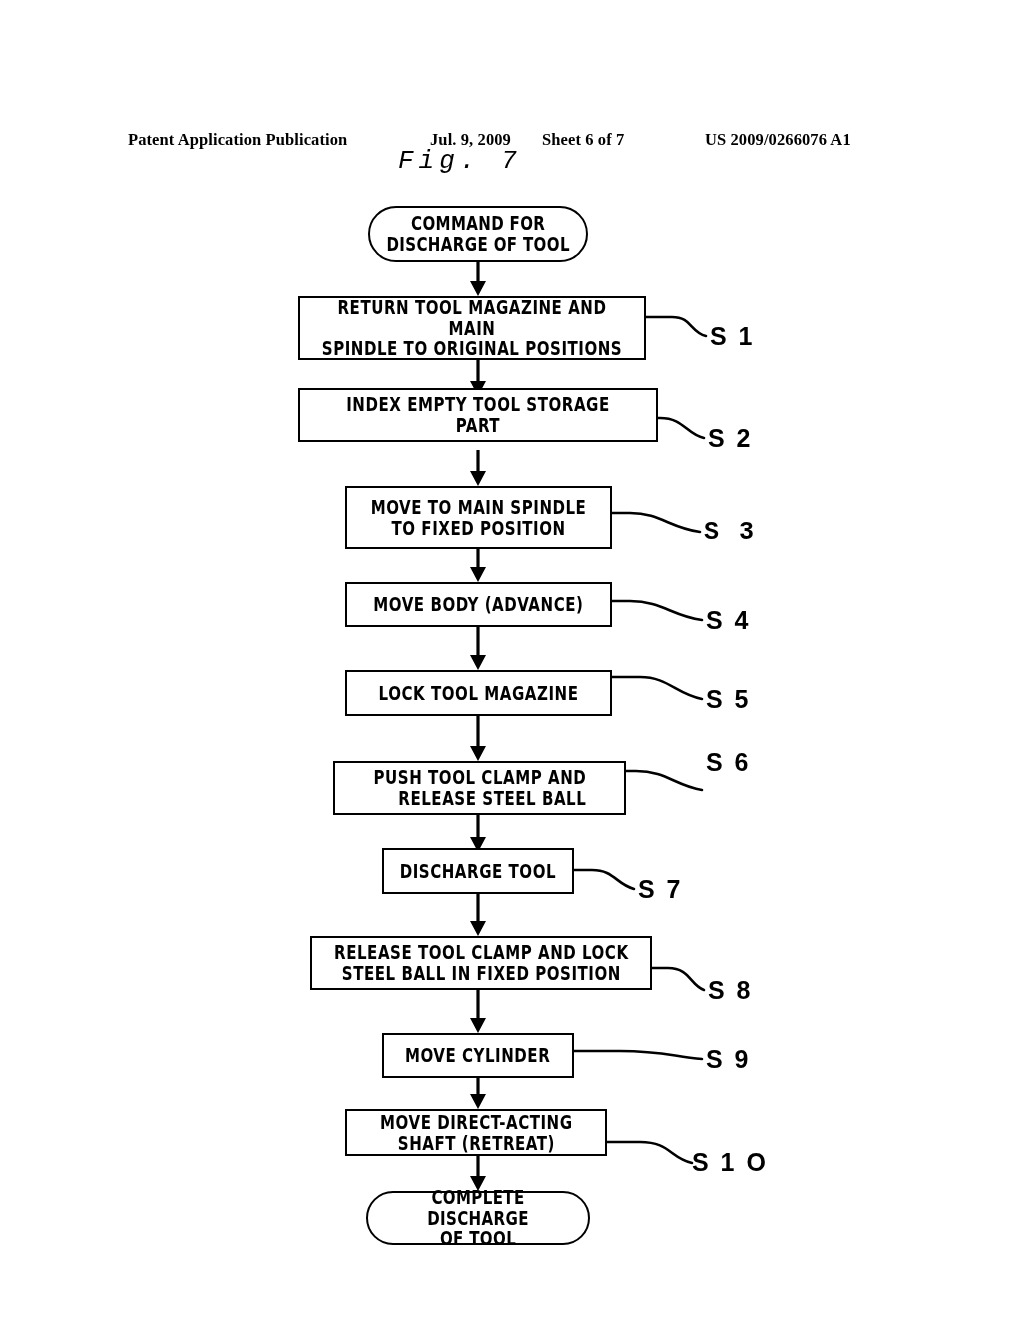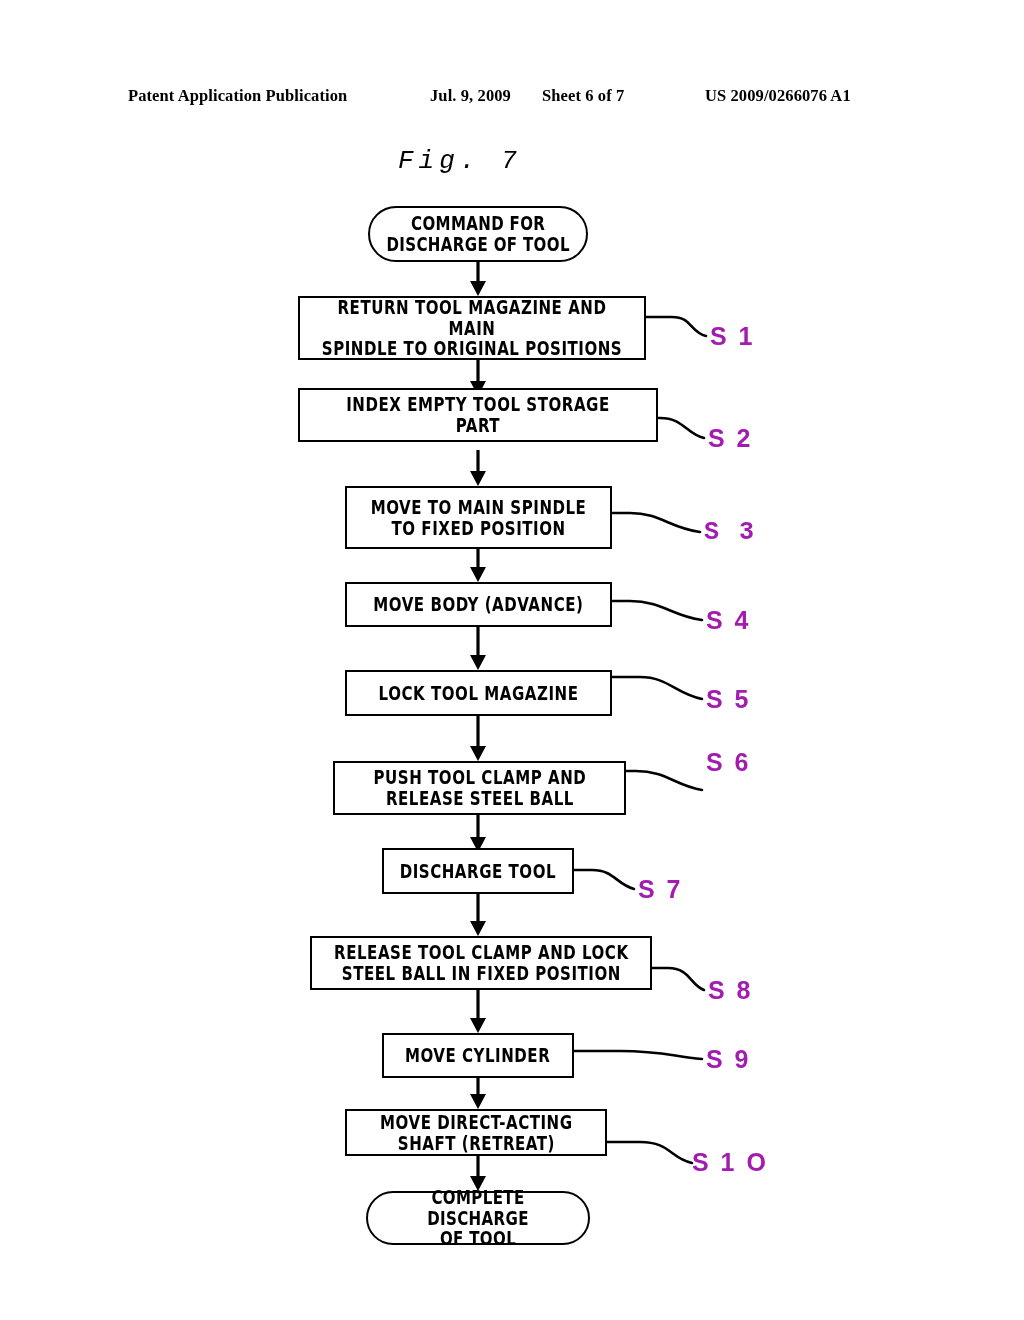--- a/index.html
+++ b/index.html
@@ -29,20 +29,21 @@
     height: 26px;
   }
   .hdr-item {
     position: absolute;
     font-family: "Liberation Serif", serif;
     font-weight: bold;
     font-size: 16.5px;
     letter-spacing: 0.1px;
     white-space: nowrap;
     color: #000;
+    margin-top: 44px;
   }
   #hdr-pub   { left: 128px; top: 0; }
   #hdr-date  { left: 430px; top: 0; }
   #hdr-sheet { left: 542px; top: 0; }
   #hdr-num   { left: 705px; top: 0; }
 
   
   #fig-label {
     position: absolute;
     left: 398px;
@@ -103,21 +104,21 @@
   }
 
   
   .step-ref {
     position: absolute;
     font-family: "Liberation Sans", sans-serif;
     font-weight: bold;
     font-size: 25px;
     letter-spacing: 2.5px;
     white-space: nowrap;
-    color: #a21caf;
+    color: #000000;
     text-align: center;
   }
 </style>
 </head>
 <body>
 
 <div id="page">
 
   <div id="page-header">
     <div class="hdr-item" id="hdr-pub">Patent Application Publication</div>
@@ -199,21 +200,21 @@
     <div class="node" style="left:345px; top:582px; width:267px; height:45px;">
       <span class="node-text">MOVE BODY (ADVANCE)</span>
     </div>
     <div class="step-ref" style="left:706px; top:606px;">S 4</div>
 
     <div class="node" style="left:345px; top:670px; width:267px; height:46px;">
       <span class="node-text">LOCK TOOL MAGAZINE</span>
     </div>
     <div class="step-ref" style="left:706px; top:685px;">S 5</div>
 
-    <div class="node" style="left:333px; top:761px; width:293px; height:54px;">
+    <div class="node" style="left:333px; top:761px; width:293px; height:54px;text-align:right;">
       <span class="node-text">PUSH TOOL CLAMP AND
 RELEASE STEEL BALL</span>
     </div>
     <div class="step-ref" style="left:706px; top:748px;">S 6</div>
 
     <div class="node" style="left:382px; top:848px; width:192px; height:46px;">
       <span class="node-text">DISCHARGE TOOL</span>
     </div>
     <div class="step-ref" style="left:638px; top:875px;">S 7</div>
 

